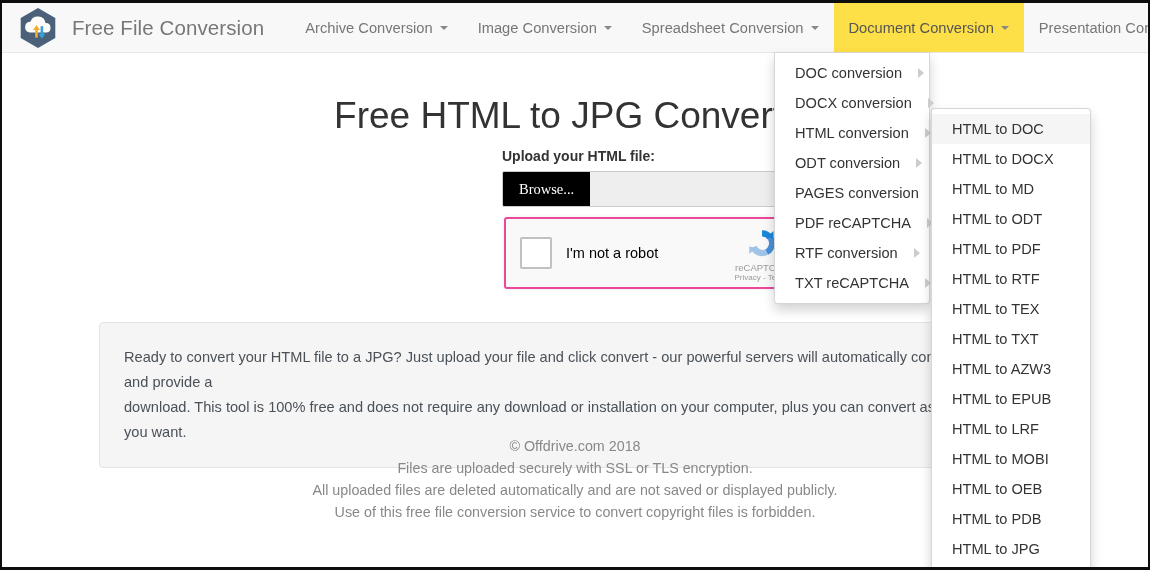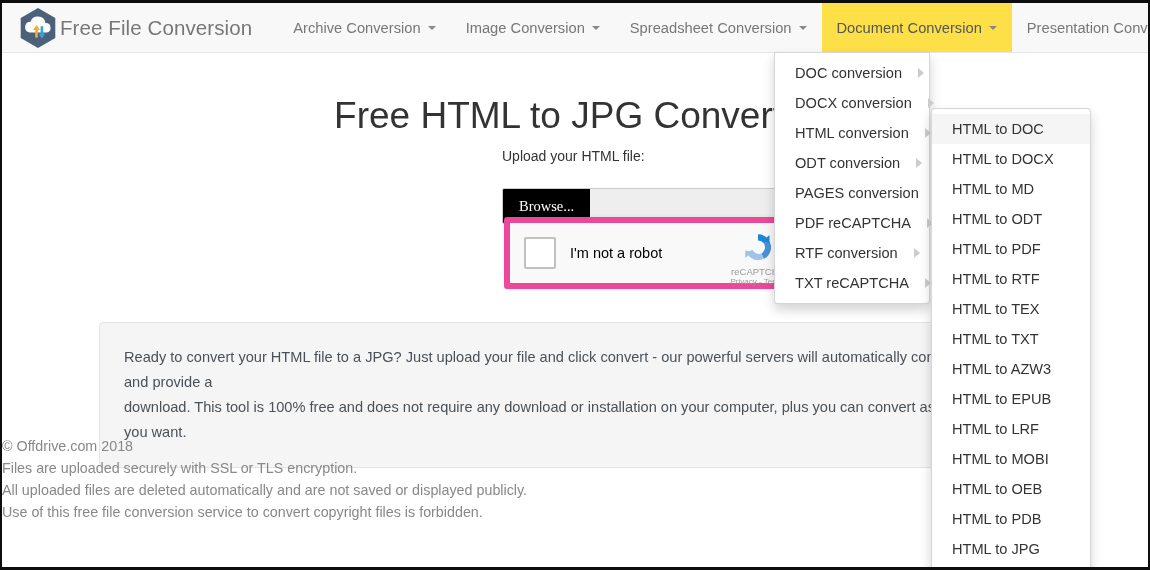--- a/index.html
+++ b/index.html
@@ -35,20 +35,21 @@
     border-bottom: 1px solid #e7e7e7;
     display: flex;
     align-items: stretch;
   }
 
   .brand {
     display: flex;
     align-items: center;
     padding: 0 14px 0 14px;
     text-decoration: none;
+    gap: 12px;
   }
   .brand-logo {
     width: 44px;
     height: 44px;
     display: block;
     flex: 0 0 auto;
   }
   .brand-text {
     font-size: 20.5px;
     color: #777777;
@@ -110,23 +111,23 @@
   }
 
   .upload-block {
     position: absolute;
     left: 500px;
     top: 96px;
     width: 390px;
   }
   .upload-label {
     font-size: 14px;
-    font-weight: normal;
+    font-weight: bold;
     color: #333333;
-    margin-bottom: 24px;
+    margin-bottom: 7px;
     display: block;
   }
   .file-row {
     display: flex;
     align-items: stretch;
     height: 34px;
     border: 1px solid #cccccc;
     border-radius: 2px;
     overflow: hidden;
     background: #eeeeee;
@@ -148,21 +149,21 @@
   }
 
   
   .recaptcha {
     position: absolute;
     left: 502px;
     top: 165px;
     width: 302px;
     height: 72px;
     background: #f9f9f9;
-    border: 6px solid #ec4899;
+    border: 2px solid #ec4899;
     border-radius: 3px;
     box-shadow: 0 0 4px rgba(0,0,0,0.08);
     display: flex;
     align-items: center;
     box-sizing: border-box;
   }
   .recaptcha-check {
     width: 28px;
     height: 28px;
     background: #ffffff;
@@ -220,20 +221,21 @@
     line-height: 25px;
     margin: 0;
   }
 
   
   .footer {
     position: absolute;
     left: 0;
     right: 0;
     top: 383px;
+    text-align: center;
     font-size: 14.3px;
     color: #888888;
     line-height: 22px;
   }
   .footer div { white-space: nowrap; }
 
   
   .dropdown-menu {
     position: absolute;
     background: #ffffff;

